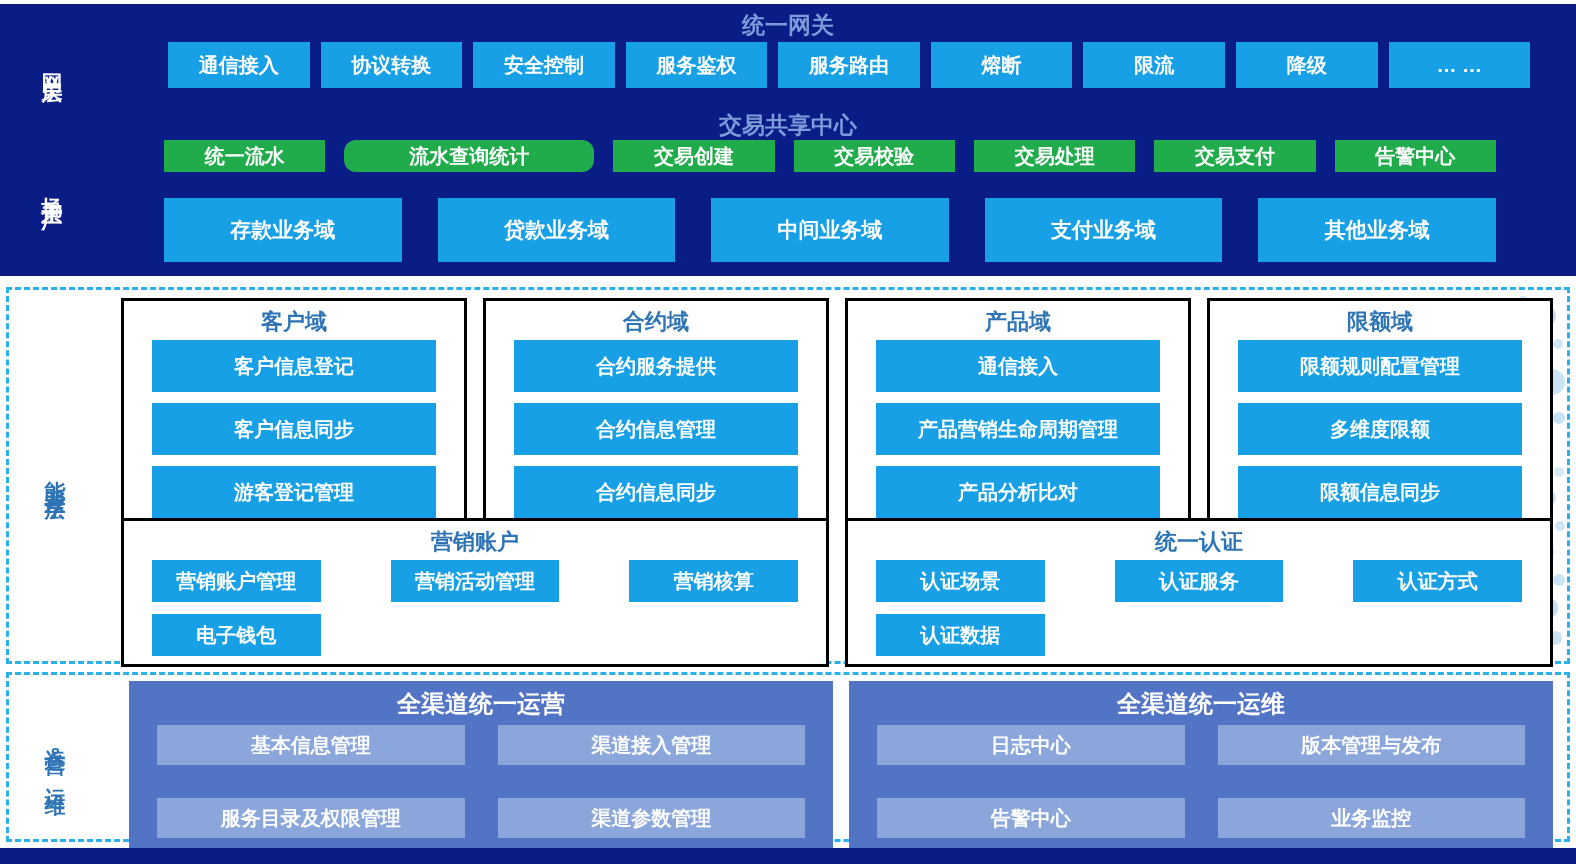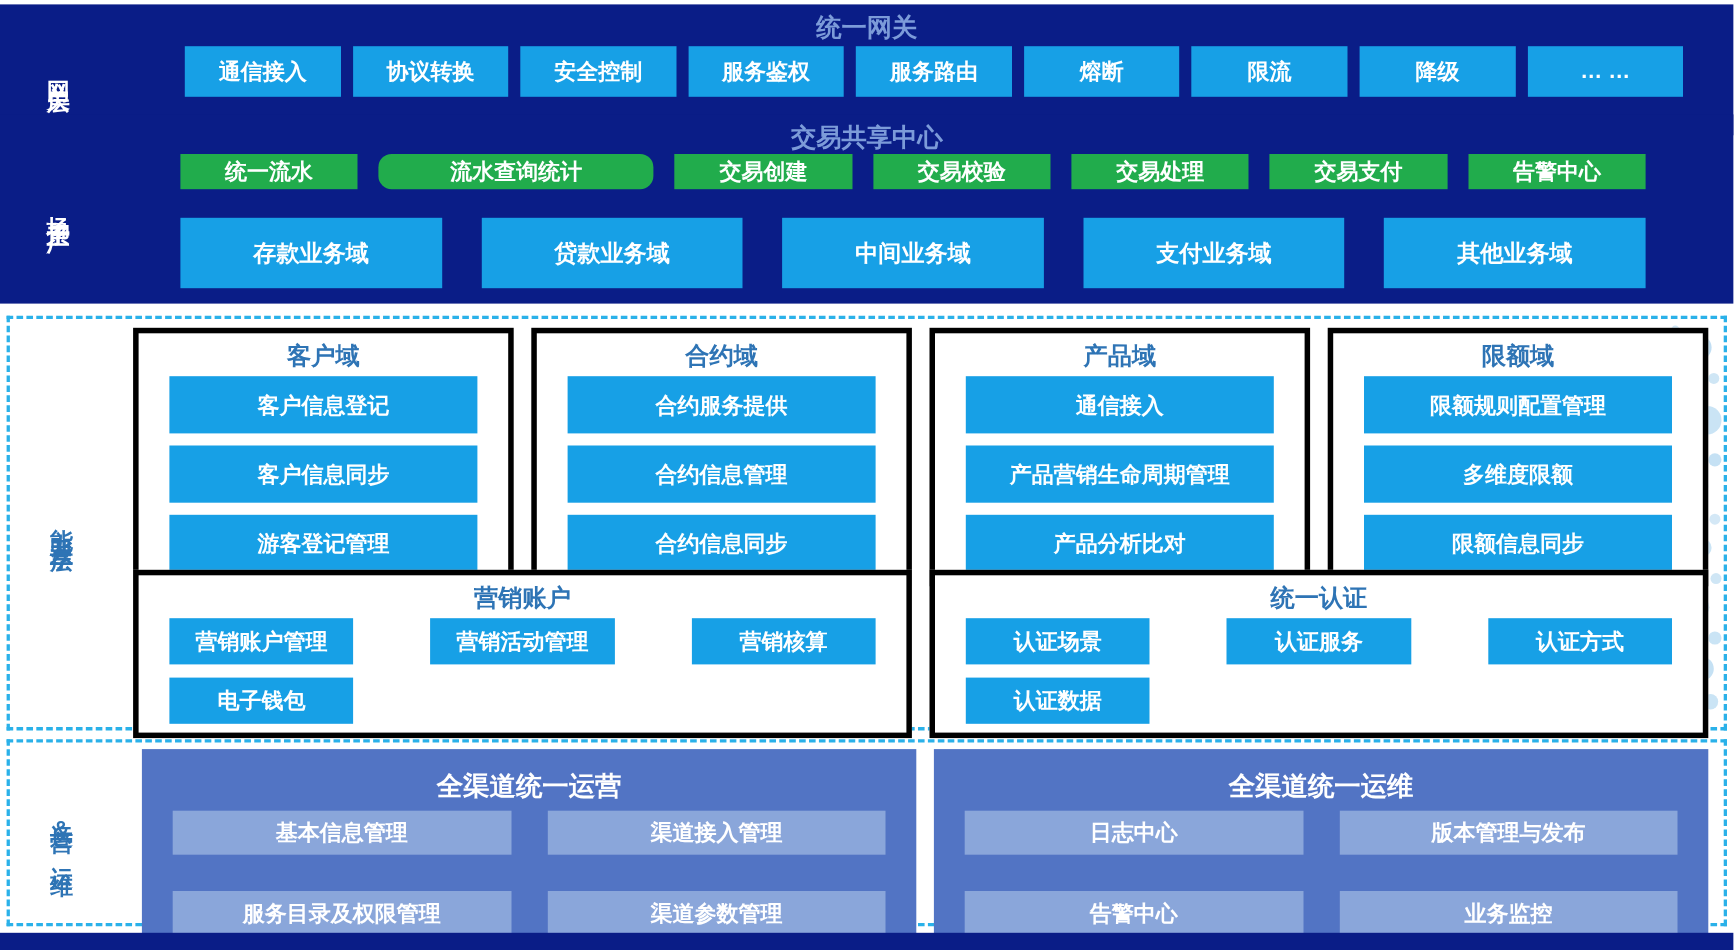--- a/index.html
+++ b/index.html
@@ -48,32 +48,32 @@
   #domain-row .btn { flex:1; font-size:21px; }
 
   #cap-grid1 {
     position:absolute; left:112px; right:14px; top:8px; height:212px;
     display:grid; grid-template-columns:repeat(4,1fr); gap:16px; z-index:2;
   }
   #cap-grid2 {
     position:absolute; left:112px; right:14px; top:228px; height:142px;
     display:grid; grid-template-columns:1fr 1fr; gap:16px; z-index:2;
   }
-  .group-box { border:5px solid #000000; background:#fff; padding:5px 28px 8px; }
+  .group-box { border:3px solid #000000; background:#fff; padding:5px 28px 8px; }
   .group-title { text-align:center; color:#2e74b5; font-size:22px; font-weight:bold; height:34px; line-height:32px; }
   .col-items { display:flex; flex-direction:column; gap:11px; }
   .col-items .btn { height:52px; }
   .grid-items { display:grid; grid-template-columns:1fr 1fr 1fr; column-gap:70px; row-gap:12px; }
   .grid-items .btn { height:42px; }
 
   #ops-grid {
     position:absolute; left:120px; right:14px; top:6px; bottom:8px;
     display:grid; grid-template-columns:1fr 1fr; gap:16px;
   }
-  .ops-box { background:#5274c4; padding:16px 28px 12px; }
+  .ops-box { background:#5274c4; padding:4px 28px 12px; }
   .ops-title { text-align:center; color:#fff; font-size:24px; font-weight:bold; height:40px; line-height:38px; }
   .ops-items { display:grid; grid-template-columns:1fr 1fr; column-gap:74px; row-gap:15px;gap:33px; }
   .ops-items .btn { height:40px; background:#8aa6da; }
 
   #bubbles { position:absolute; right:0; top:0; height:371px; width:220px; z-index:1; }
 </style>
 </head>
 <body>
 
 <div id="page">

